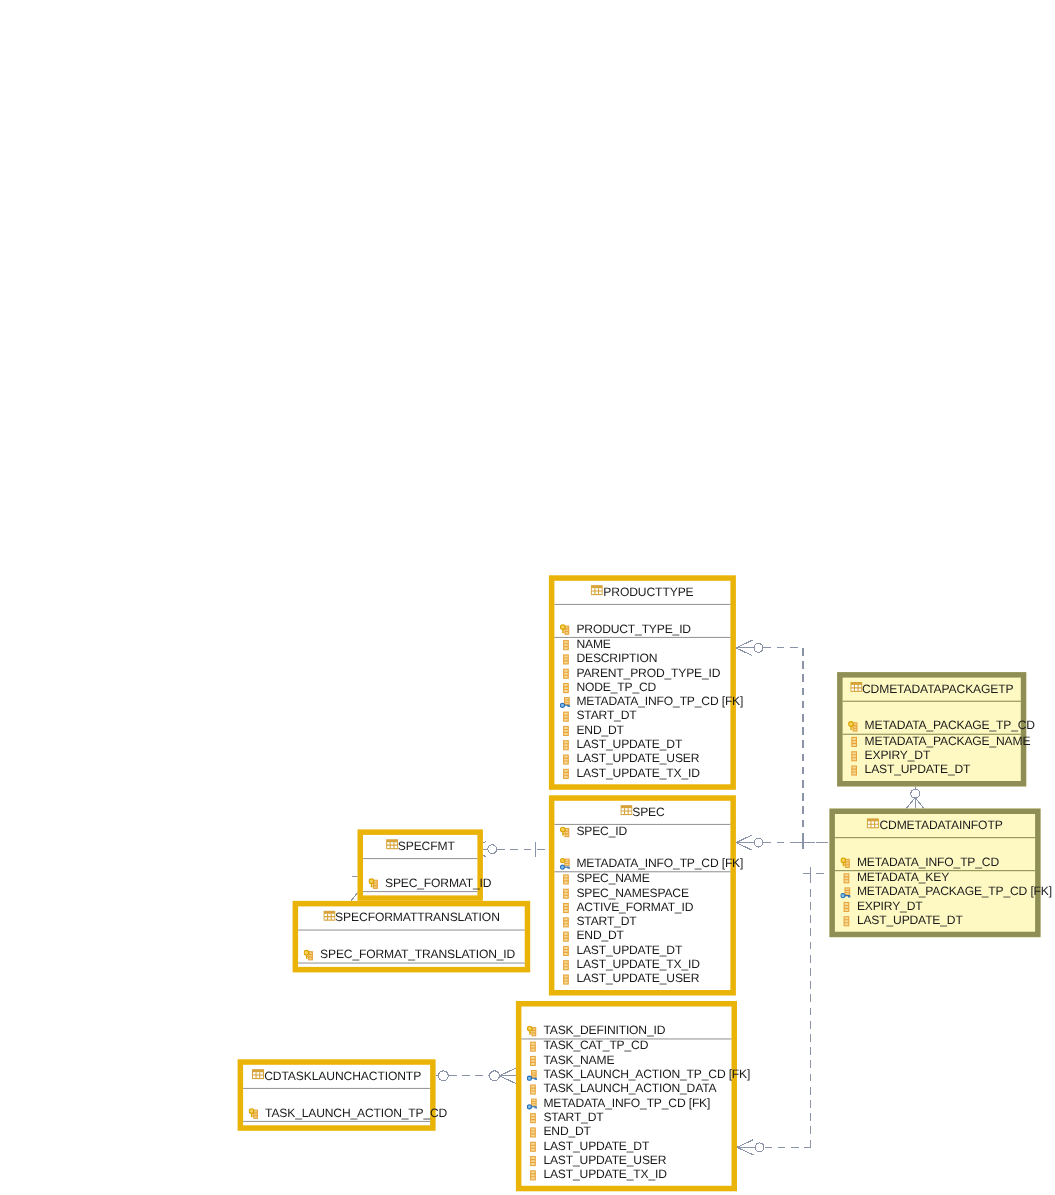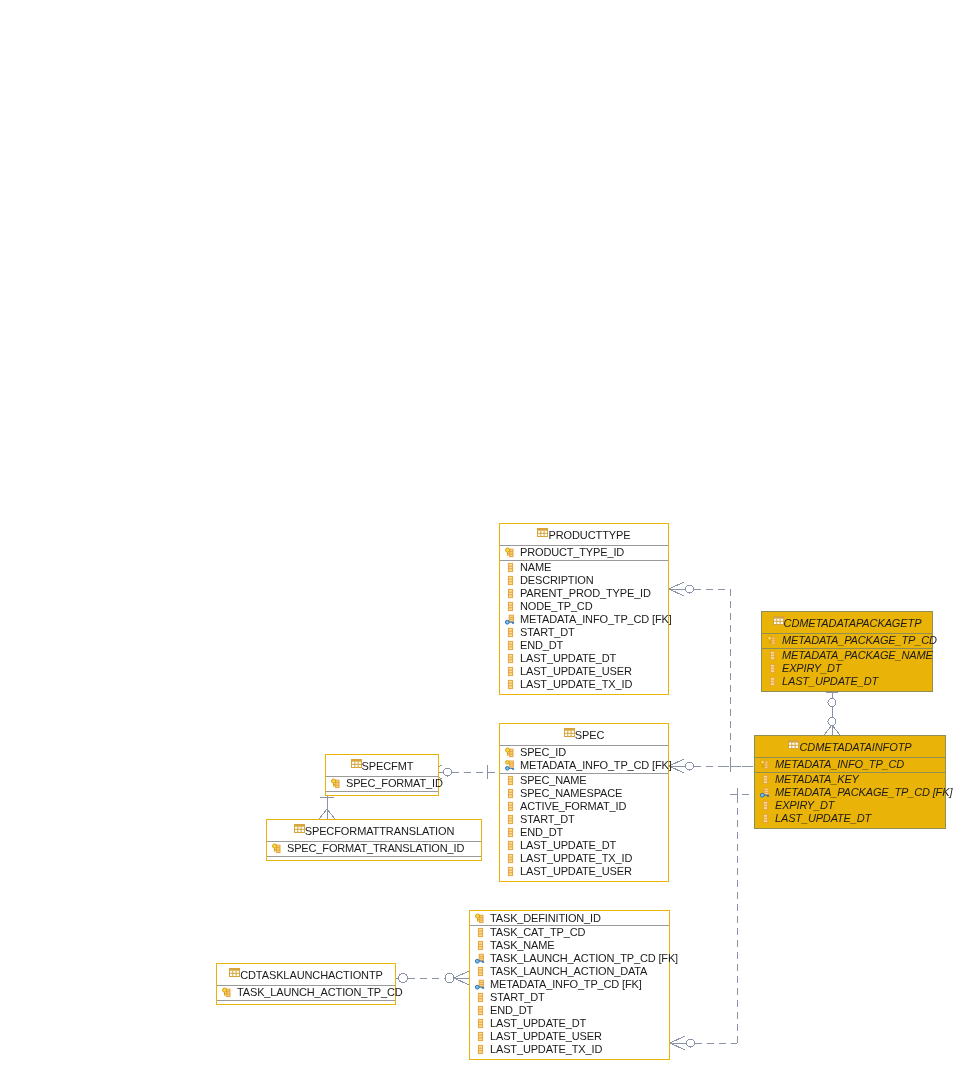--- a/index.html
+++ b/index.html
@@ -22,31 +22,30 @@
   }
   svg.links {
     position: absolute;
     left: 0; top: 0;
     width: 959px;
     height: 1086px;
     pointer-events: none;
   }
   .entity {
     position: absolute;
-    border: 1px solid #eab308;
+    border: 5px solid #eab308;
     background: #ffffff;
     box-sizing: border-box;
     font-size: 11px;
     line-height: 13px;
     color: #1b1b1b;
   }
   .entity.shaded {
-    background: #eab308;
+    background: #fef9c3;
     border-color: #8f8f55;
-    font-style: italic;
   }
   .ent-title {
     text-align: center;
     padding: 3px 4px 3px 4px;
     border-bottom: 1px solid #9a9a9a;
     white-space: nowrap;
     font-size: 11px;
     letter-spacing: -0.1px;
   }
   .entity.shaded .ent-title { border-bottom-color: #8f8f55; }
@@ -56,20 +55,21 @@
     display: flex;
     align-items: center;
     padding: 0px 4px 0px 5px;
     height: 13px;
     white-space: nowrap;
     letter-spacing: -0.15px;
   }
   .col.pkline {
     border-bottom: 1px solid #9a9a9a;
     height: 14px;
+    margin-top: 15px;
   }
   .entity.shaded .col.pkline { border-bottom-color: #8f8f55; }
   .col .cname { margin-left: 4px; }
   .ico { display:inline-block; width: 11px; height: 11px; position: relative; flex: 0 0 11px;}
   .ico svg { display:block; }
   .pad-bottom { height: 3px; }
 </style>
 </head>
 <body>
 

